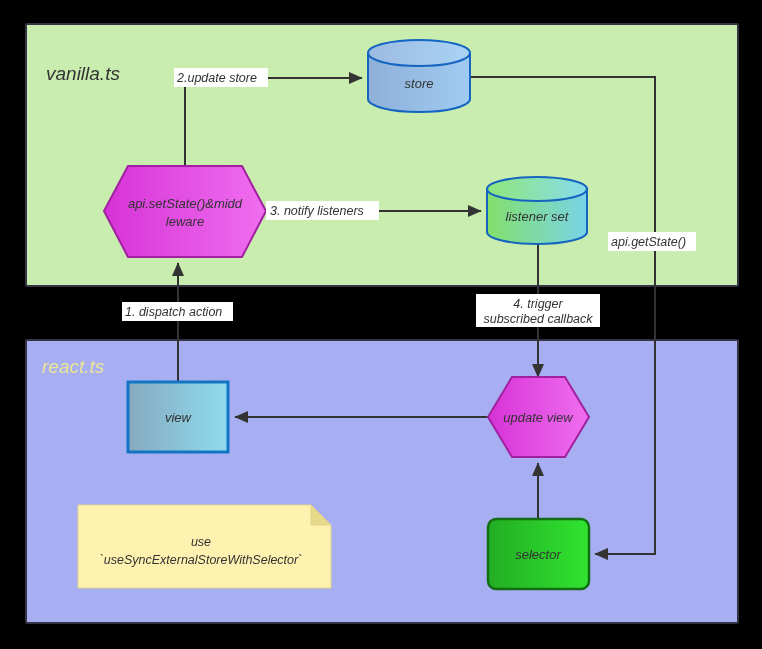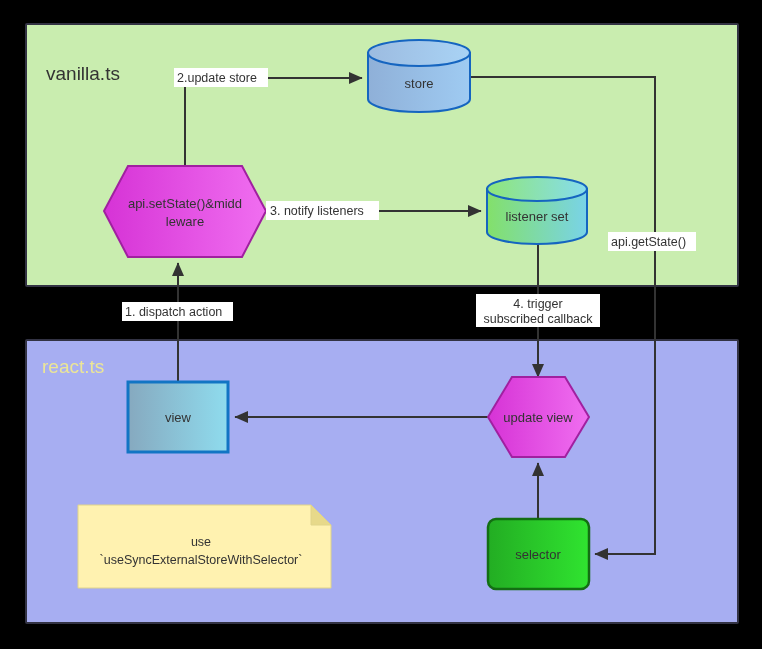--- a/index.html
+++ b/index.html
@@ -10,20 +10,21 @@
   }
   body {
     font-family: "Liberation Sans", "DejaVu Sans", sans-serif;
   }
   #stage {
     position: relative;
     width: 762px;
     height: 649px;
     background: #000000;
     overflow: hidden;
+    font-style: italic;
   }
   svg#diagram {
     position: absolute;
     left: 0;
     top: 0;
     width: 762px;
     height: 649px;
     display: block;
   }
   .panel-title {

